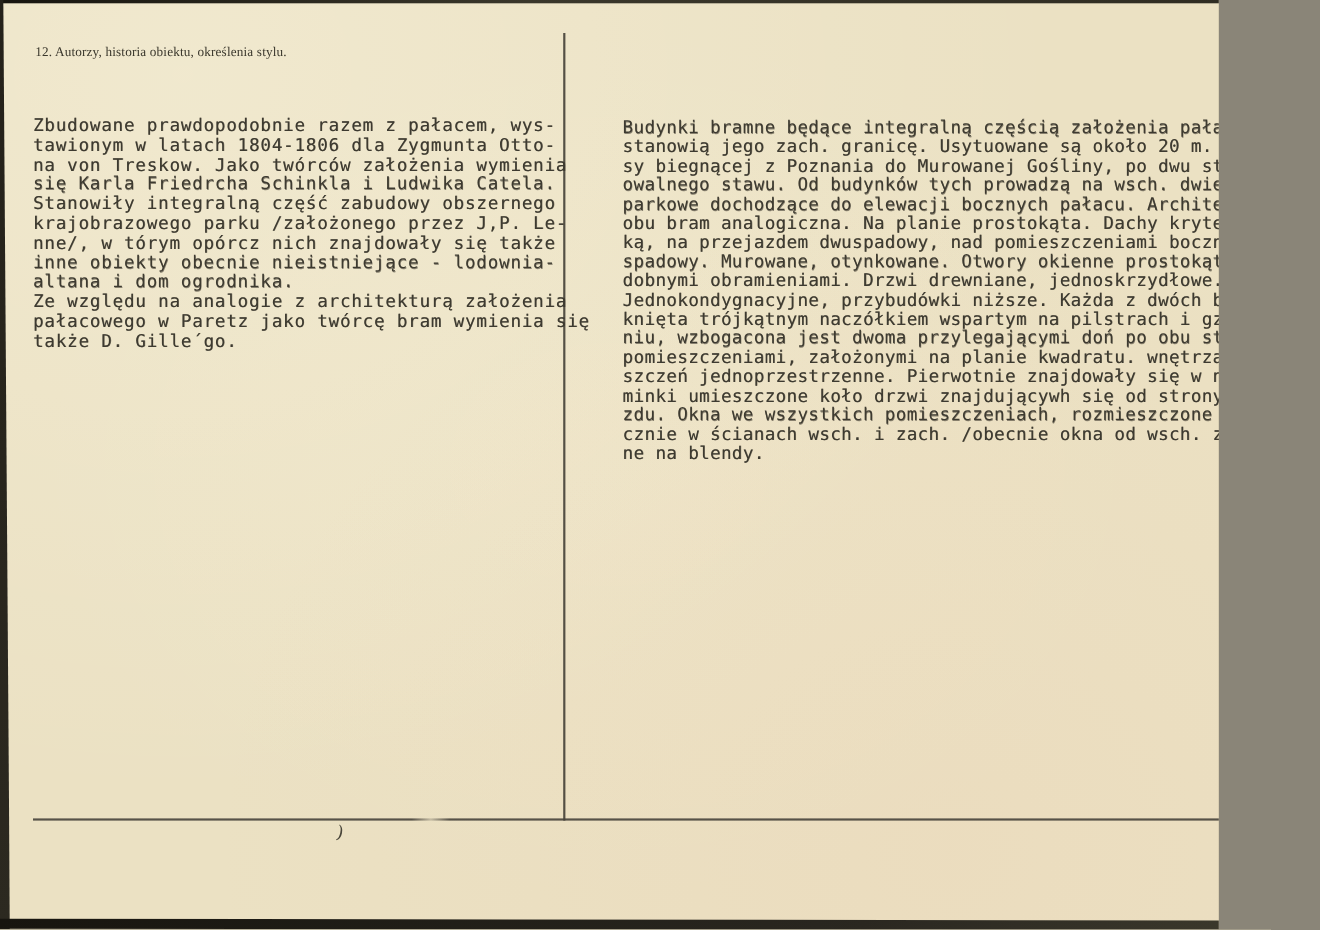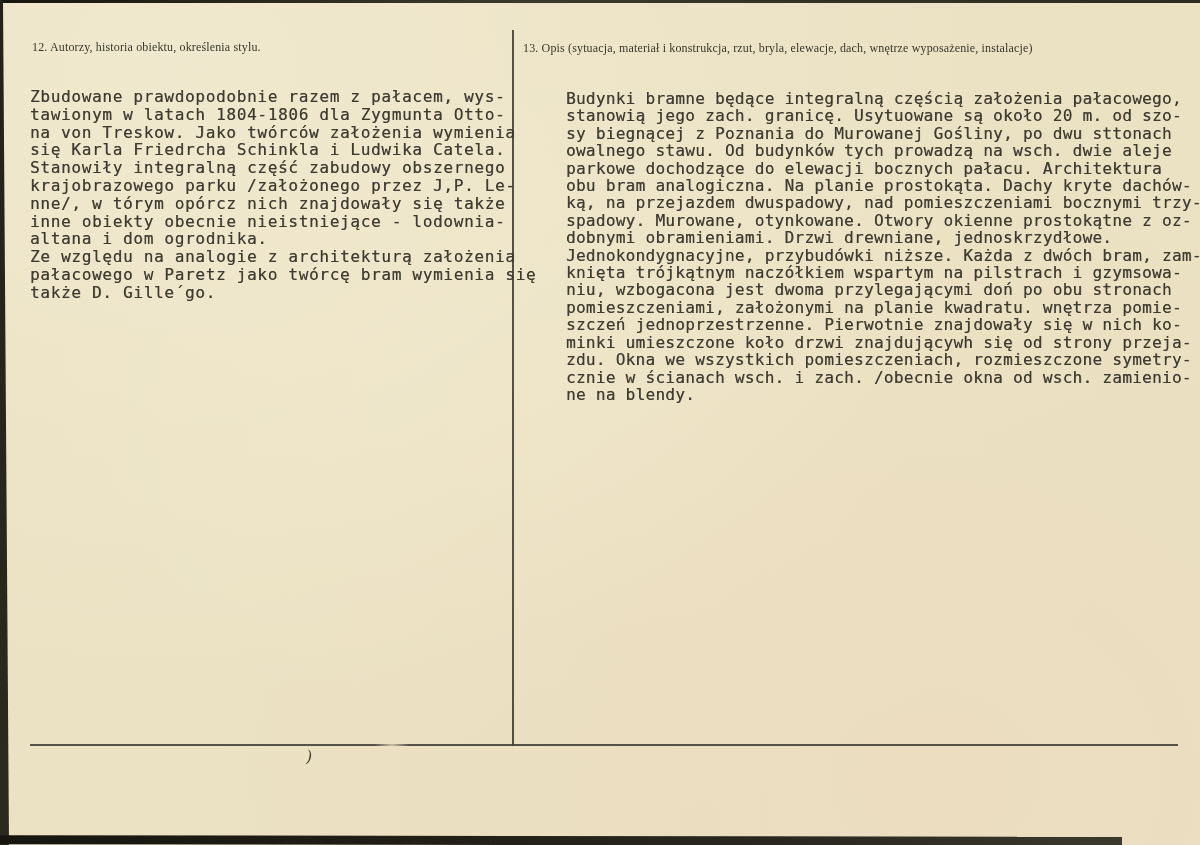--- a/index.html
+++ b/index.html
@@ -2,21 +2,21 @@
 <html><head>
 <meta charset="utf-8">
 <style>
   html, body {
     margin: 0;
     padding: 0;
     background: #8a8578;
   }
   .scan {
     position: relative;
-    width: 1200px;
+    width: 1108px;
     height: 845px;
     overflow: hidden;
     background:
       radial-gradient(ellipse at 78% 92%, rgba(236,180,150,0.10), transparent 55%),
       radial-gradient(ellipse at 15% 8%,  rgba(255,252,235,0.28), transparent 60%),
       radial-gradient(ellipse at 50% 50%, rgba(255,248,225,0.10), transparent 70%),
       #ebe1c3;
     font-family: "DejaVu Sans Mono", monospace;
   }
 
@@ -70,20 +70,21 @@
   .header-12 { left: 32px; top: 40px; }
   .header-13 { left: 523px; top: 41px; }
 
   
   .typewriter {
     position: absolute;
     white-space: pre;
     color: #3d3a30;
     text-shadow: 0.4px 0.4px 0.5px rgba(52,48,38,0.55);
     z-index: 3;
+    margin-top: 17px;
   }
   .left-body {
     left: 30px; top: 88px;
     font-size: 16px;
     line-height: 17.8px;
     letter-spacing: 0.7px;
   }
   .right-body {
     left: 566px; top: 90px;
     font-size: 16px;
@@ -108,21 +109,20 @@
 
   <div class="edge edge-top"></div>
   <div class="edge edge-left"></div>
   <div class="edge edge-bottom"></div>
 
   <div class="col-divider"></div>
   <div class="bottom-rule"></div>
 
   <div class="field-header header-12">12. Autorzy, historia obiektu, określenia stylu.</div>
 
-  <div class="field-header header-13">13. Opis (sytuacja, materiał i konstrukcja, rzut, bryla, elewacje, dach, wnętrze wyposażenie, instalacje)</div>
 
   <div class="typewriter left-body">Zbudowane prawdopodobnie razem z pałacem, wys-
 tawionym w latach 1804-1806 dla Zygmunta Otto-
 na von Treskow. Jako twórców założenia wymienia
 się Karla Friedrcha Schinkla i Ludwika Catela.
 Stanowiły integralną część zabudowy obszernego
 krajobrazowego parku /założonego przez J,P. Le-
 nne/, w tórym opórcz nich znajdowały się także
 inne obiekty obecnie nieistniejące - lodownia-
 altana i dom ogrodnika.

